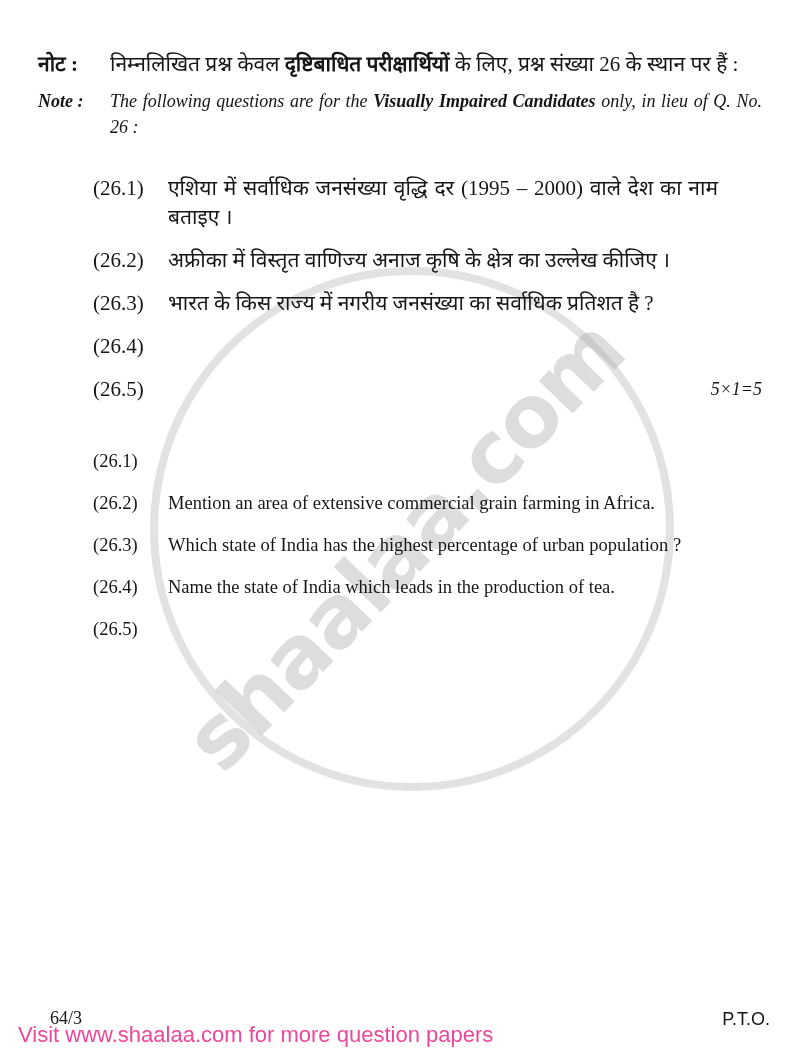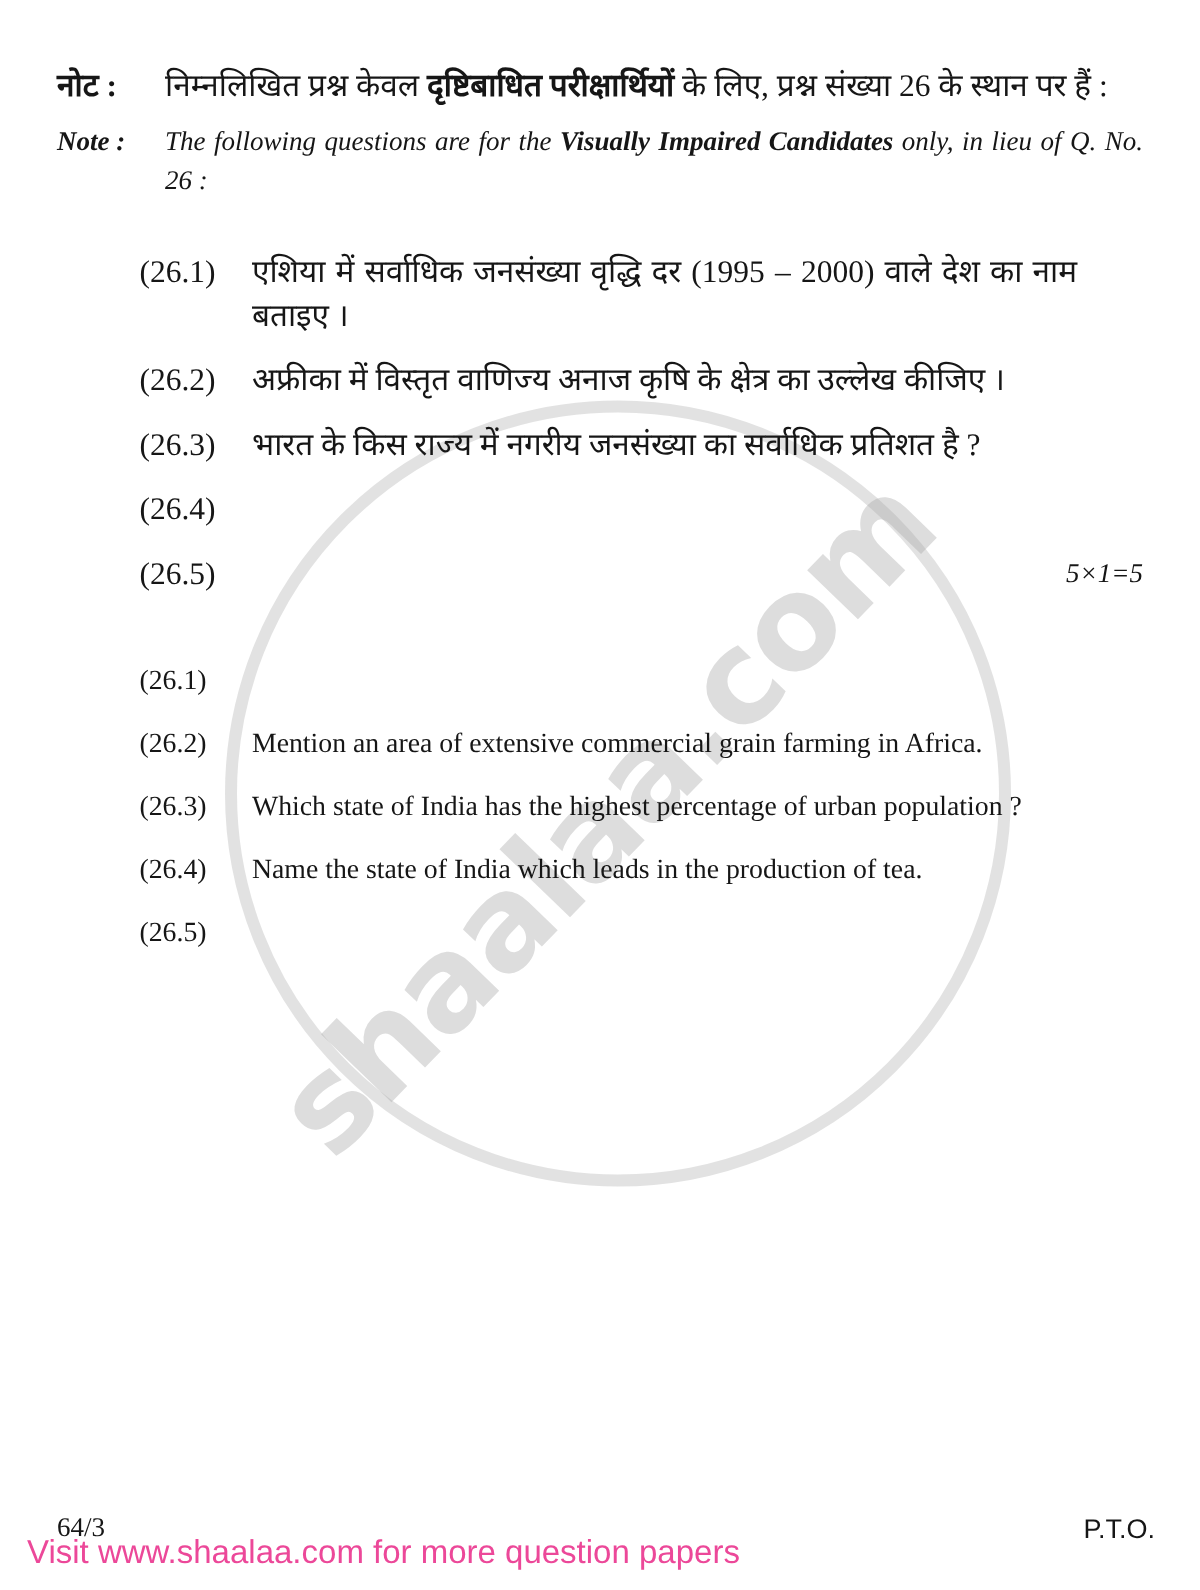--- a/index.html
+++ b/index.html
@@ -29,22 +29,21 @@
     font-size:86px;
     letter-spacing:-2px;
     color:rgba(170,170,170,0.40);
     white-space:nowrap;
     z-index:0;
   }
   
   .content{
     position:relative;
     z-index:1;
-    padding:24px 38px 0 38px;
-    margin-top:15px;
+    padding:46px 38px 0 38px;
   }
   .hindi{font-family:"Liberation Serif","DejaVu Serif",serif;}
   .note{display:flex;align-items:flex-start;}
   .note-label{flex:0 0 72px;font-weight:bold;}
   .note-body{flex:1;text-align:justify;}
   .note-hindi{font-size:21px;line-height:36px;margin-bottom:6px;}
   .note-english{font-size:18px;line-height:26px;font-style:italic;}
   .note-english .note-label{font-weight:bold;}
   .note-english b{font-weight:bold;}
 
@@ -54,21 +53,21 @@
   .q-english{margin-top:44px;font-size:18.5px;}
   .q-english .q-row{line-height:26px;margin-bottom:16px;}
 
   .q-row{display:flex;align-items:flex-start;}
   .q-num{flex:0 0 75px;}
   .q-text{flex:0 0 550px;text-align:justify;}
   .q-marks{flex:1;text-align:right;font-style:italic;font-size:18px;}
 
   
   .footer-item{position:absolute;z-index:2;}
-  .paper-code{left:38px;top:1008px;font-size:18px;}
+  .paper-code{left:50px;top:1008px;font-size:18px;}
   .page-number{left:0;right:0;top:1010px;text-align:center;font-size:18px;}
   .pto{right:30px;top:1009px;font-family:"Liberation Sans","DejaVu Sans",sans-serif;font-size:18px;}
   .visit-line{
     left:18px;top:1022px;
     font-family:"Liberation Sans","DejaVu Sans",sans-serif;
     font-size:22px;color:#ec4899;white-space:nowrap;
   }
 </style>
 </head>
 <body>

